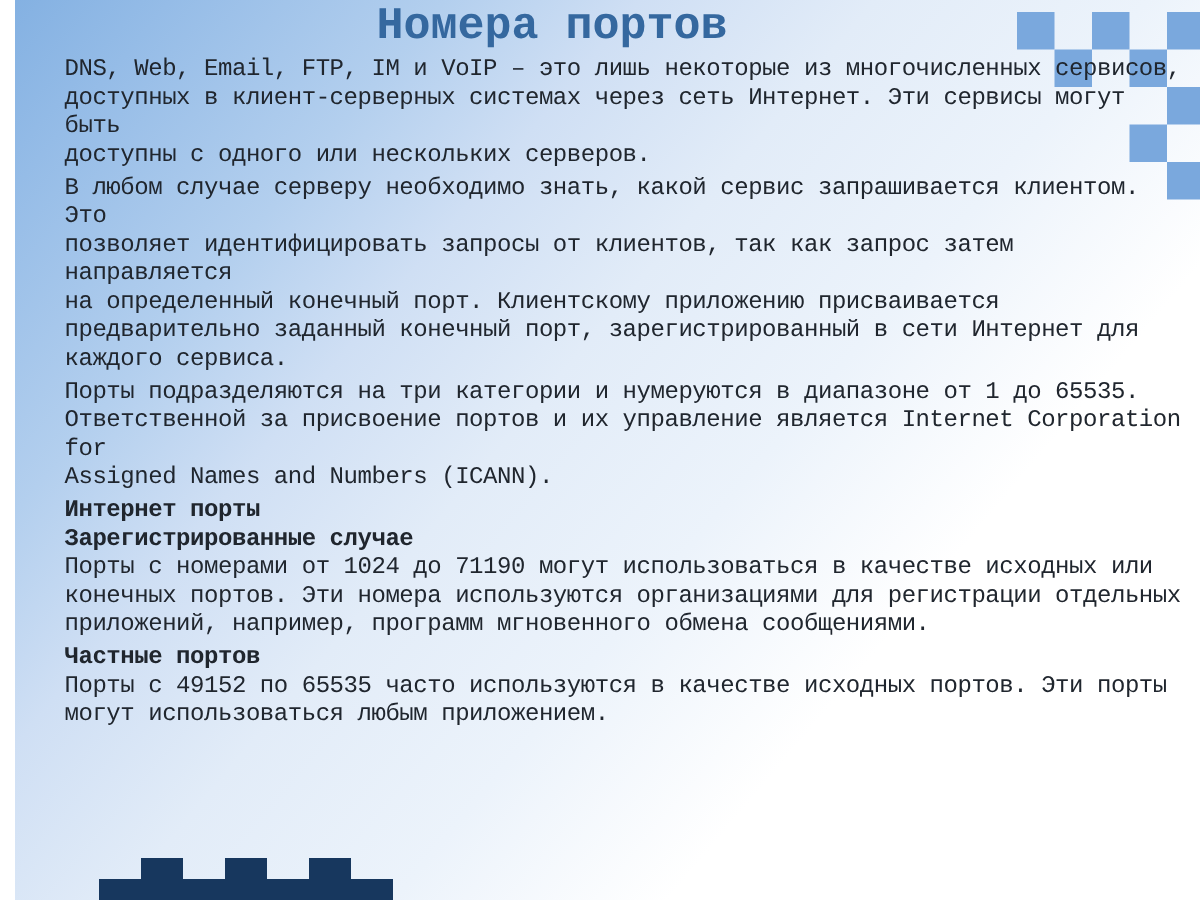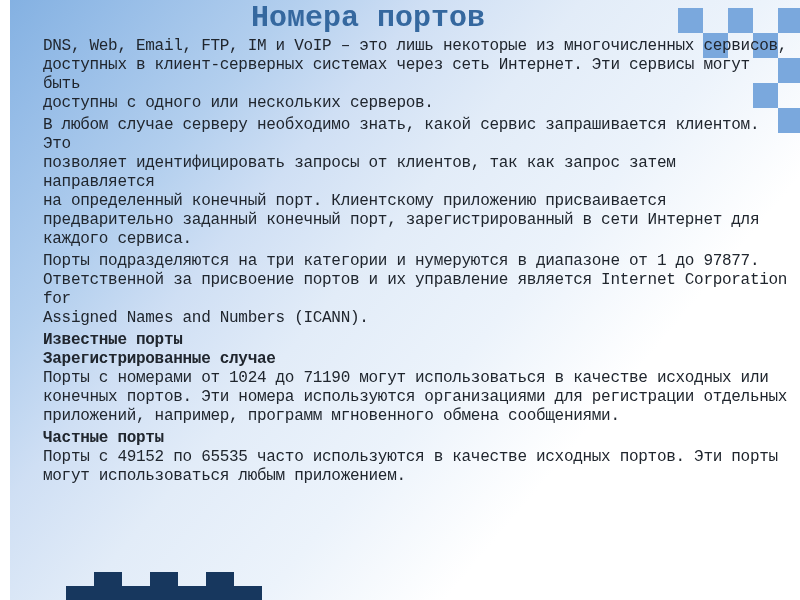--- a/index.html
+++ b/index.html
@@ -77,35 +77,35 @@
 
   <div class="content">
     <p>DNS, Web, Email, FTP, IM и VoIP – это лишь некоторые из многочисленных сервисов,
 доступных в клиент-серверных системах через сеть Интернет. Эти сервисы могут быть
 доступны с одного или нескольких серверов.</p>
     <p>В любом случае серверу необходимо знать, какой сервис запрашивается клиентом. Это
 позволяет идентифицировать запросы от клиентов, так как запрос затем направляется
 на определенный конечный порт. Клиентскому приложению присваивается
 предварительно заданный конечный порт, зарегистрированный в сети Интернет для
 каждого сервиса.</p>
-    <p>Порты подразделяются на три категории и нумеруются в диапазоне от 1 до 97877.
+    <p>Порты подразделяются на три категории и нумеруются в диапазоне от 1 до 65535.
 Ответственной за присвоение портов и их управление является Internet Corporation for
 Assigned Names and Numbers (ICANN).</p>
 
     <div>
-      <p class="heading">Известные порты</p>
+      <p class="heading">Интернет порты</p>
     </div>
 
     <div>
       <p class="heading">Зарегистрированные случае</p>
       <p>Порты с номерами от 1024 до 71190 могут использоваться в качестве исходных или
 конечных портов. Эти номера используются организациями для регистрации отдельных
 приложений, например, программ мгновенного обмена сообщениями.</p>
     </div>
 
     <div>
-      <p class="heading">Частные порты</p>
+      <p class="heading">Частные портов</p>
       <p>Порты с 49152 по 65535 часто используются в качестве исходных портов. Эти порты
 могут использоваться любым приложением.</p>
     </div>
   </div>
 
 </div>
 
 </body></html>

